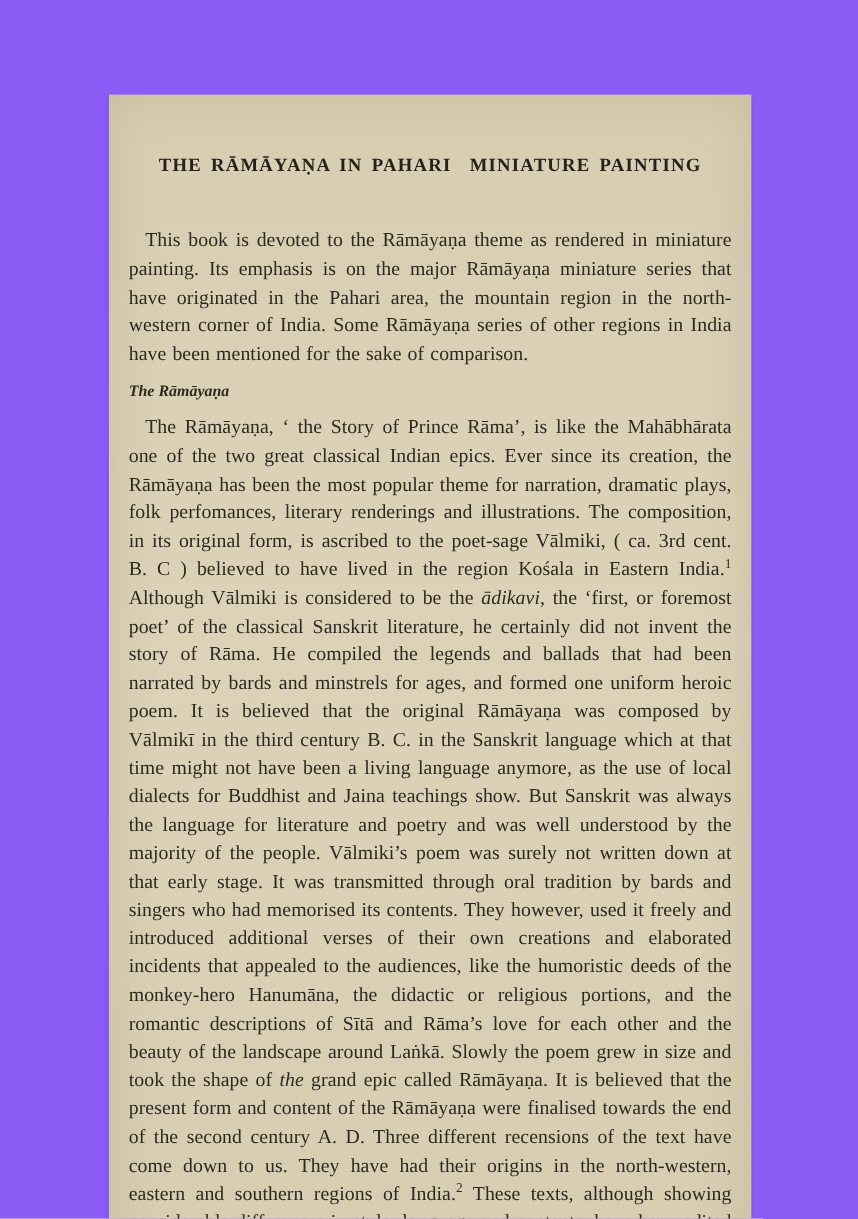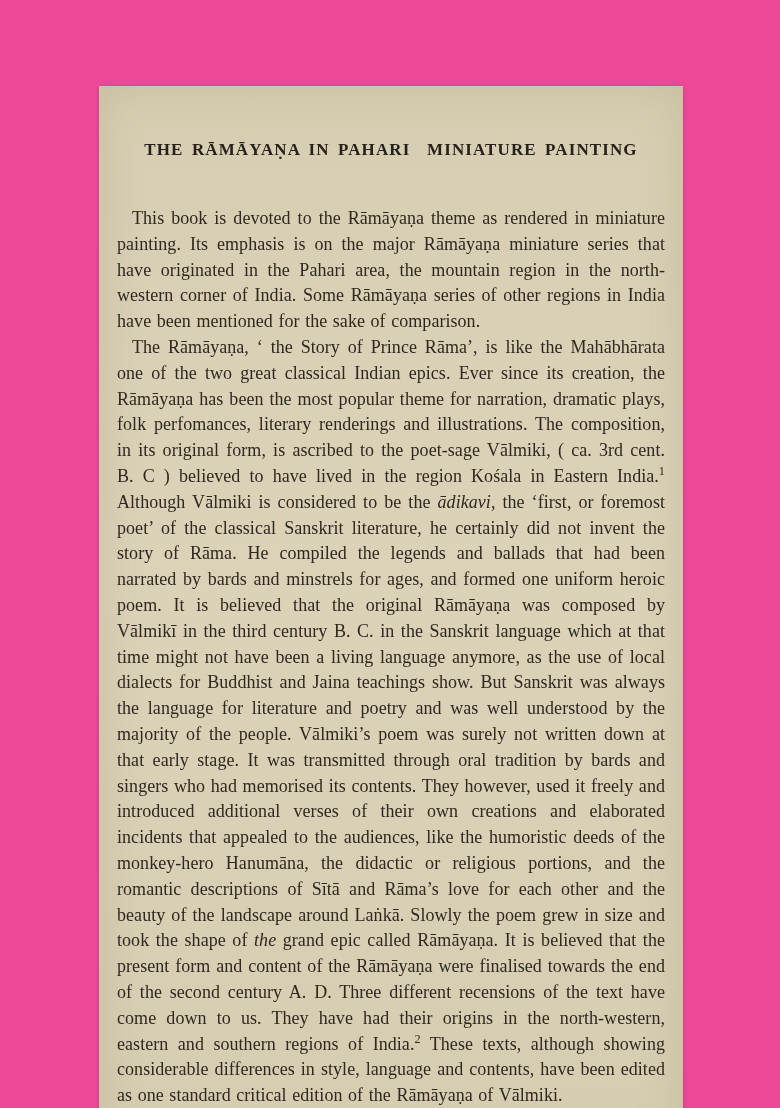--- a/index.html
+++ b/index.html
@@ -7,21 +7,21 @@
     padding: 0;
     background: #ffffff;
     width: 780px;
     height: 1108px;
     font-family: "Liberation Serif", "DejaVu Serif", serif;
   }
   .scan {
     position: relative;
     width: 780px;
     height: 1108px;
-    background: #ec4899;
+    background: #8b5cf6;
     overflow: hidden;
   }
   .paper {
     position: absolute;
     left: 99px;
     top: 86px;
     width: 584px;
     min-height: 936px;
     box-sizing: border-box;
     padding: 54px 18px 46px 18px;
@@ -74,18 +74,19 @@
 </head>
 <body>
 
 <div class="scan">
   <div class="paper">
 
     <h1 class="title">THE RĀMĀYAṆA IN PAHARI  MINIATURE PAINTING</h1>
 
     <p class="para para-intro"><span>This book is devoted to the Rāmāyaṇa theme as rendered in miniature painting. Its emphasis is on the major Rāmāyaṇa miniature series that have originated in the Pahari area, the mountain region in the north-western corner of India. Some Rāmāyaṇa series of other regions in India have been mentioned for the sake of comparison.</span></p>
 
+    <h2 class="section-heading"><span>The Rāmāyaṇa</span></h2>
 
     <p class="para"><span>The Rāmāyaṇa, ‘ the Story of Prince Rāma’, is like the Mahābhārata one of the two great classical Indian epics. Ever since its creation, the Rāmāyaṇa has been the most popular theme for narration, dramatic plays, folk perfomances, literary renderings and illustrations. The composition, in its original form, is ascribed to the poet-sage Vālmiki, ( ca. 3rd cent. B. C ) believed to have lived in the region Kośala in Eastern India.</span><sup>1</sup><span> Although Vālmiki is considered to be the </span><span class="it">ādikavi</span><span>, the ‘first, or foremost poet’ of the classical Sanskrit literature, he certainly did not invent the story of Rāma. He compiled the legends and ballads that had been narrated by bards and minstrels for ages, and formed one uniform heroic poem. It is believed that the original Rāmāyaṇa was composed by Vālmikī in the third century B. C. in the Sanskrit language which at that time might not have been a living language anymore, as the use of local dialects for Buddhist and Jaina teachings show. But Sanskrit was always the language for literature and poetry and was well understood by the majority of the people. Vālmiki’s poem was surely not written down at that early stage. It was transmitted through oral tradition by bards and singers who had memorised its contents. They however, used it freely and introduced additional verses of their own creations and elaborated incidents that appealed to the audiences, like the humoristic deeds of the monkey-hero Hanumāna, the didactic or religious portions, and the romantic descriptions of Sītā and Rāma’s love for each other and the beauty of the landscape around Laṅkā. Slowly the poem grew in size and took the shape of </span><span class="it">the</span><span> grand epic called Rāmāyaṇa. It is believed that the present form and content of the Rāmāyaṇa were finalised towards the end of the second century A. D. Three different recensions of the text have come down to us. They have had their origins in the north-western, eastern and southern regions of India.</span><sup>2</sup><span> These texts, although showing considerable differences in style, language and contents, have been edited as one standard critical edition of the Rāmāyaṇa of Vālmiki.</span></p>
 
     <div class="page-number">1</div>
   </div>
 </div>
 
 </body></html>

